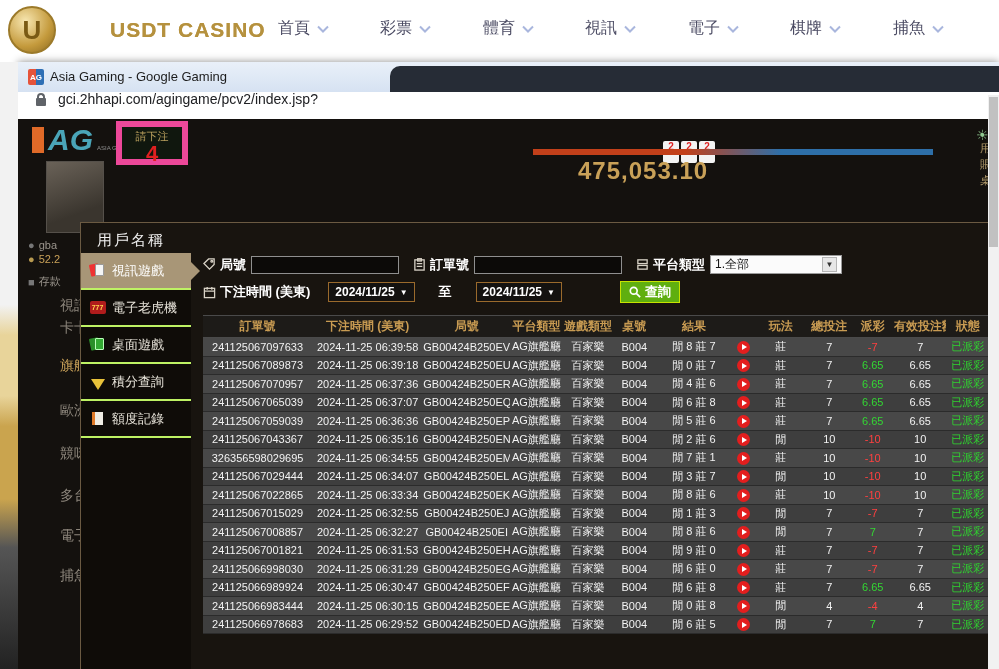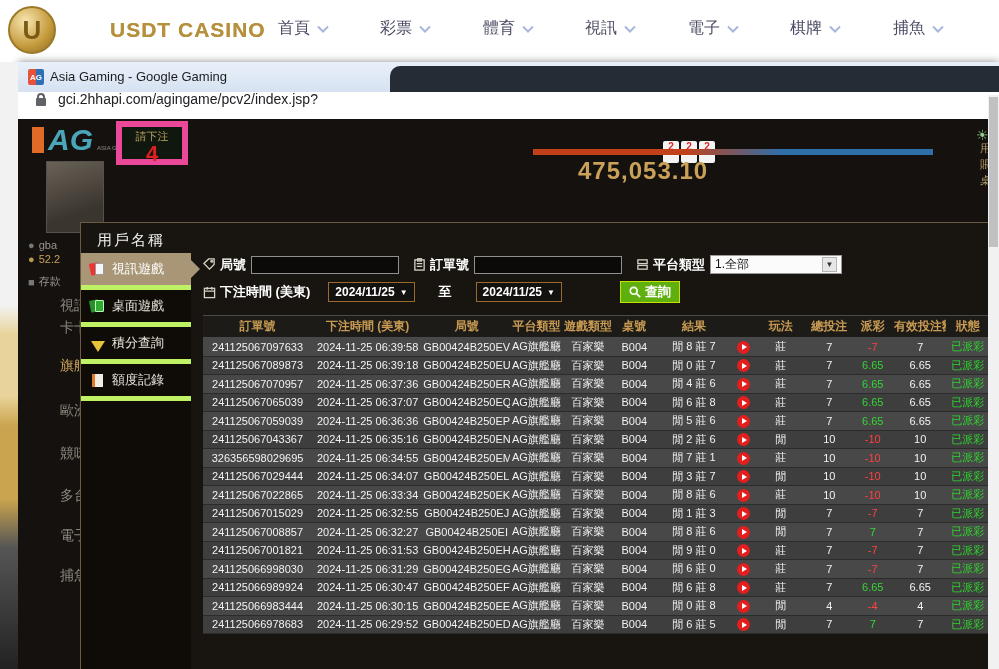--- a/index.html
+++ b/index.html
@@ -66,21 +66,21 @@
     color:#c9a158; letter-spacing:1px; }
   #wifi { position:absolute; left:958px; top:8px; font-size:14px; color:#8fc78f; }
   .right-label { position:absolute; left:962px; color:#b29a6a; font-size:11px; white-space:nowrap; }
 
   
   #modal { position:absolute; left:62px; top:103px; width:926px; height:504px;
     background:#18140f; border:1px solid #6b5a42; border-right:none; }
   #modal-title { position:absolute; left:16px; top:8px; font-size:15px; color:#f0f0f0; letter-spacing:2px; }
   #msidebar { position:absolute; left:0; top:30px; width:110px; height:474px; background:#0f0c08; }
   .side-item { position:relative; height:37px; display:flex; align-items:center; gap:6px;
-    padding-left:8px; color:#e8e4da; font-size:13px; border-bottom:5px solid #bef264; cursor:pointer; }
+    padding-left:8px; color:#e8e4da; font-size:13px; border-bottom:2px solid #bef264; cursor:pointer; }
   .side-item.active { background:#a89677; color:#fff; }
   .side-item.active::after { content:""; position:absolute; right:-9px; top:50%; margin-top:-9px;
     border-left:9px solid #a89677; border-top:9px solid transparent; border-bottom:9px solid transparent; }
   .side-ico { width:17px; height:15px; display:inline-flex; align-items:center; justify-content:center;
     font-size:11px; flex:none; }
   .ico-cards { position:relative; }
   .ico-cards .c1,.ico-cards .c2 { position:absolute; width:9px; height:12px; border-radius:1px; }
   .ico-cards .c1 { left:1px; top:1px; background:#e33; transform:rotate(-12deg); }
   .ico-cards .c2 { left:6px; top:1px; background:#f5f5f5; border:1px solid #999; }
   .ico-cards .c2.green { background:#3a3; border-color:#bfb; }
@@ -254,20 +254,26 @@
       <div id="modal-title">用戶名稱</div>
       <div id="msidebar">
           <div class="side-item active">
             <span class="side-ico ico-cards">
               <span class="c1"></span>
               <span class="c2"></span>
             </span>
             <span>視訊遊戲</span>
           </div>
           <div class="side-item">
+            <span class="side-ico">
+              <span class="ico-slot">777</span>
+            </span>
+            <span>電子老虎機</span>
+          </div>
+          <div class="side-item">
             <span class="side-ico ico-cards">
               <span class="c1" style="background:#2a8f2a;"></span>
               <span class="c2 green"></span>
             </span>
             <span>桌面遊戲</span>
           </div>
           <div class="side-item">
             <span class="side-ico">
               <span class="ico-diamond"></span>
             </span>

